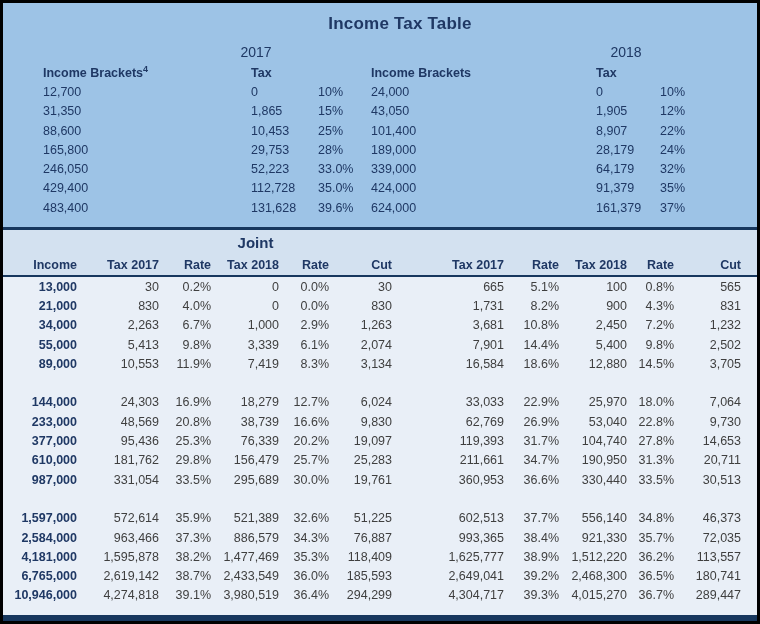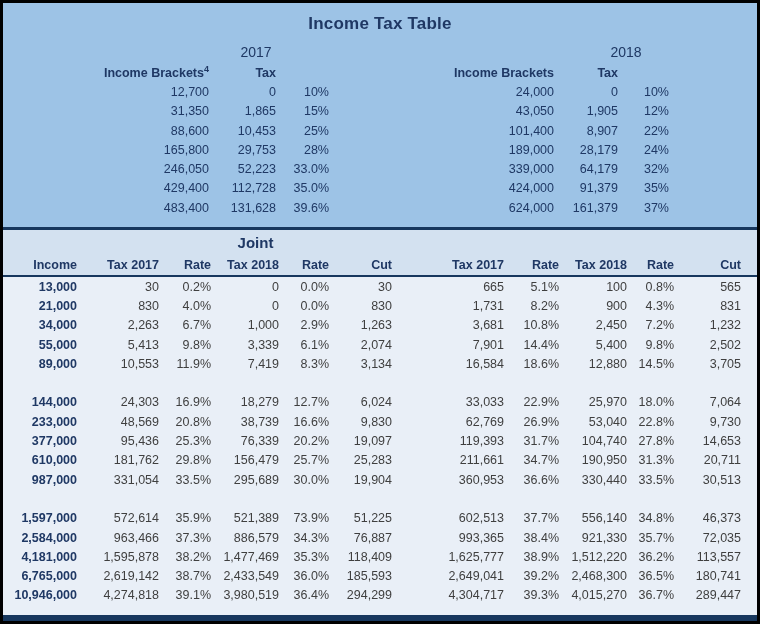--- a/index.html
+++ b/index.html
@@ -12,30 +12,30 @@
   }
   html,body{margin:0;padding:0;background:#ffffff;}
   body{width:760px;height:624px;font-family:"Liberation Sans",sans-serif;}
   .frame{
     width:760px;height:624px;box-sizing:border-box;border:3px solid #000;
     display:flex;flex-direction:column;overflow:hidden;
   }
   
   .top{
     position:relative;flex:0 0 auto;height:227px;background:var(--top-bg);
-    border-bottom:3px solid var(--line);box-sizing:border-box;
+    border-bottom:3px solid var(--line);box-sizing:border-box;padding-left:40px;
   }
   .title{margin-top:11px;text-align:center;font-size:17px;font-weight:bold;color:var(--navy);letter-spacing:.2px;}
   .year{position:absolute;top:41px;transform:translateX(-50%);font-size:14px;color:var(--navy);}
   .year-2017{left:253px;}
   .year-2018{left:595px;margin-left:28px;}
   table{border-collapse:collapse;table-layout:fixed;}
   .top-table{width:754px;margin-top:29px;}
   .top-table th,.top-table td{
-    height:19.3px;padding:0 2px 0 0;text-align:right;font-size:12.5px;
+    height:19.3px;padding:0 2px 0 0;text-align:left;font-size:12.5px;
     color:var(--navy);white-space:nowrap;overflow:hidden;
   }
   .top-table th{font-weight:bold;}
   .top-table sup{font-size:9px;line-height:0;}
   
   .bottom{
     flex:1;background:var(--rows-bg);border-bottom:6px solid var(--line);
     box-sizing:border-box;display:flex;flex-direction:column;
   }
   .band{height:24px;display:flex;align-items:center;background:var(--head-bg);}
@@ -320,37 +320,37 @@
             <td>31.3%</td>
             <td>20,711</td>
             <td></td>
           </tr>
           <tr>
             <td class="income">987,000</td>
             <td>331,054</td>
             <td>33.5%</td>
             <td>295,689</td>
             <td>30.0%</td>
-            <td>19,904</td>
+            <td>19,761</td>
             <td>360,953</td>
             <td>36.6%</td>
             <td>330,440</td>
             <td>33.5%</td>
             <td>30,513</td>
             <td></td>
           </tr>
           <tr class="blank">
             <td colspan="12"></td>
           </tr>
           <tr>
             <td class="income">1,597,000</td>
             <td>572,614</td>
             <td>35.9%</td>
             <td>521,389</td>
-            <td>73.9%</td>
+            <td>32.6%</td>
             <td>51,225</td>
             <td>602,513</td>
             <td>37.7%</td>
             <td>556,140</td>
             <td>34.8%</td>
             <td>46,373</td>
             <td></td>
           </tr>
           <tr>
             <td class="income">2,584,000</td>

